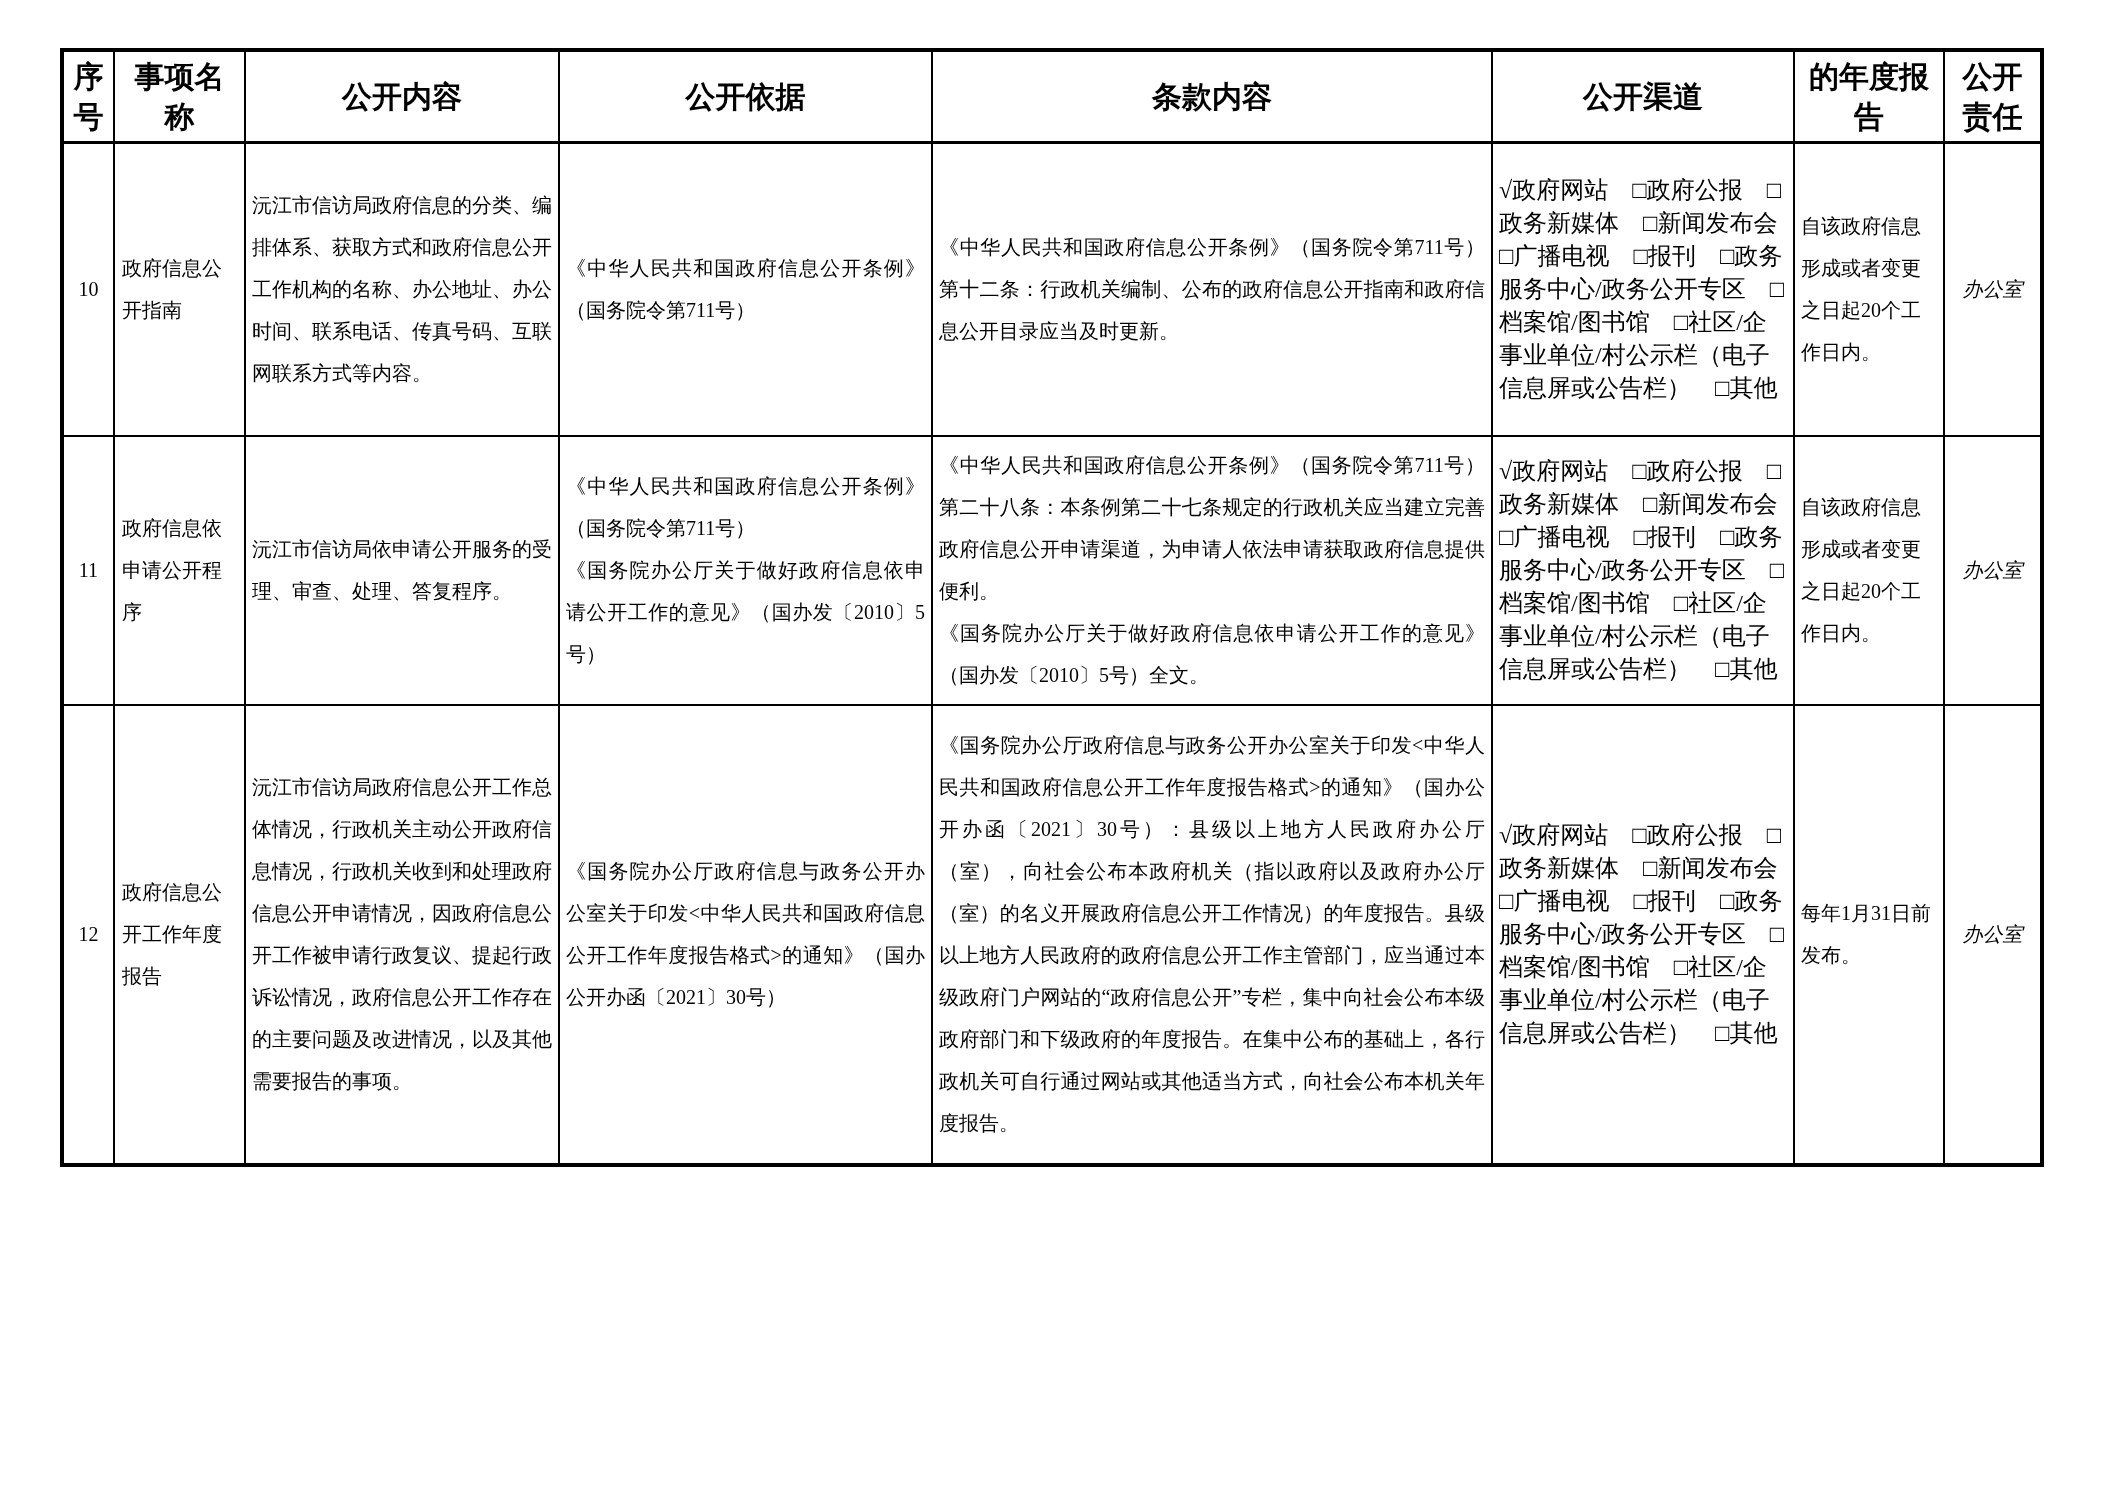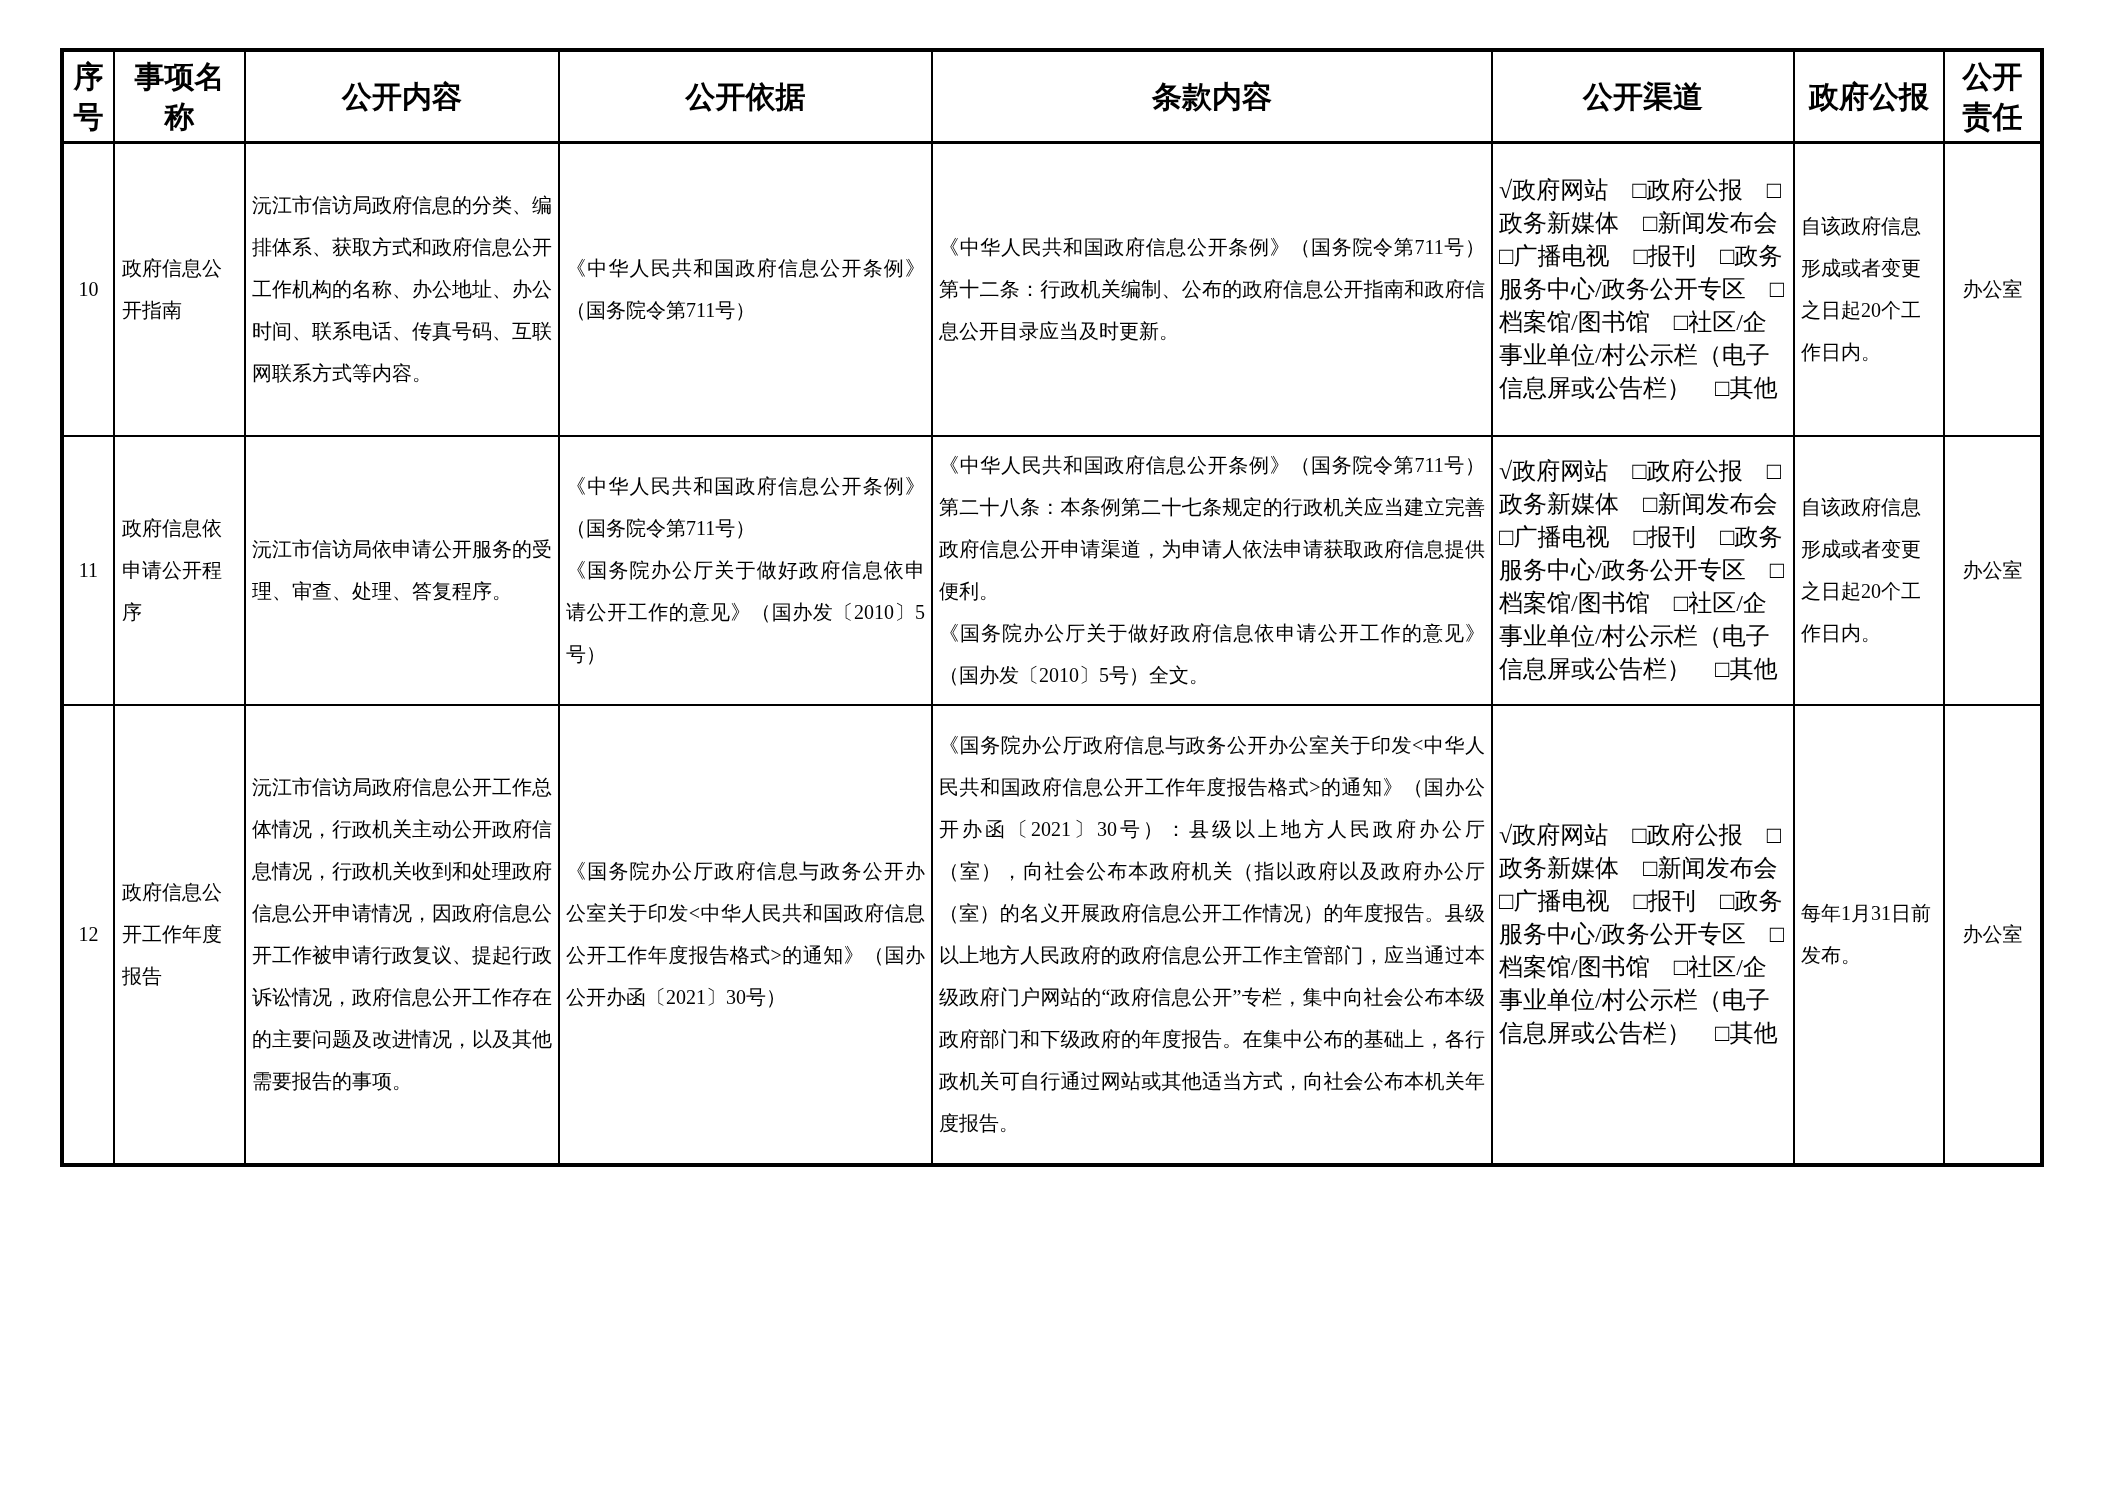--- a/index.html
+++ b/index.html
@@ -50,21 +50,21 @@
   td.c-content { text-align: justify; }
   td.c-basis   { text-align: justify; }
   td.c-clause  { text-align: justify; }
   td.c-channels {
     font-size: 24px;
     line-height: 33px;
     text-align: left;
     border-radius: 29px;
   }
   td.c-time { text-align: left; }
-  td.c-resp { text-align: center; }
+  td.c-resp { text-align: center; font-style: italic; }
   .para { text-align: justify; }
 </style>
 </head>
 <body>
 
 <div class="page">
   <table class="disclosure">
     <colgroup>
       <col style="width:52px">
       <col style="width:131px">
@@ -76,21 +76,21 @@
       <col style="width:98px">
     </colgroup>
     <thead>
       <tr>
         <th>序号</th>
         <th>事项名称</th>
         <th>公开内容</th>
         <th>公开依据</th>
         <th>条款内容</th>
         <th>公开渠道</th>
-        <th>政府公报</th>
+        <th>的年度报告</th>
         <th>公开责任</th>
       </tr>
     </thead>
     <tbody>
         <tr class="row-h-10">
           <td class="c-no">10</td>
           <td class="c-item">政府信息公开指南</td>
           <td class="c-content">沅江市信访局政府信息的分类、编排体系、获取方式和政府信息公开工作机构的名称、办公地址、办公时间、联系电话、传真号码、互联网联系方式等内容。</td>
           <td class="c-basis">
             <div class="para">《中华人民共和国政府信息公开条例》（国务院令第711号）</div>

